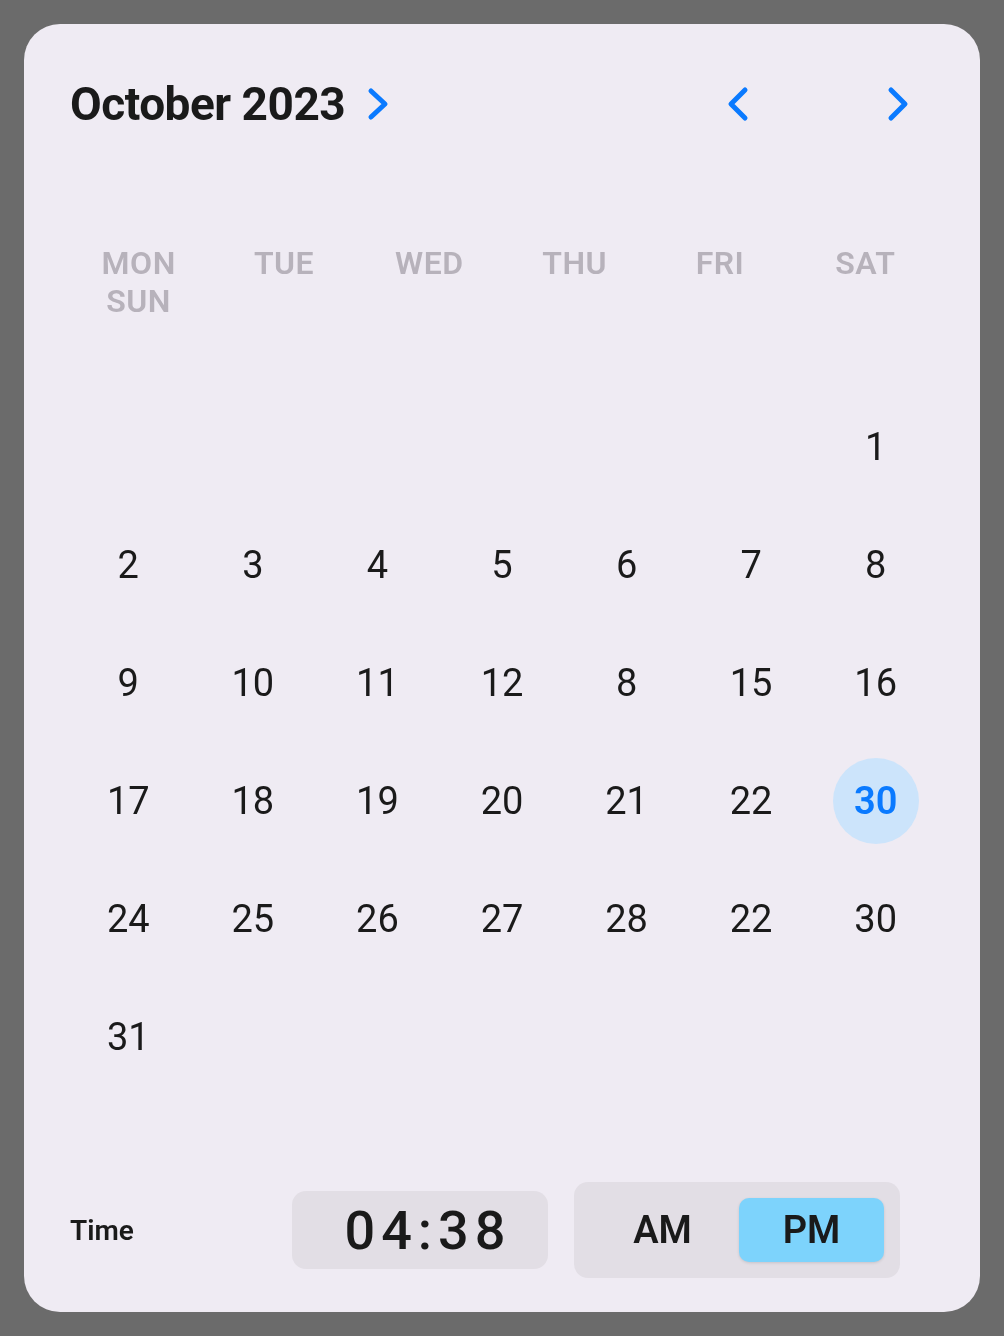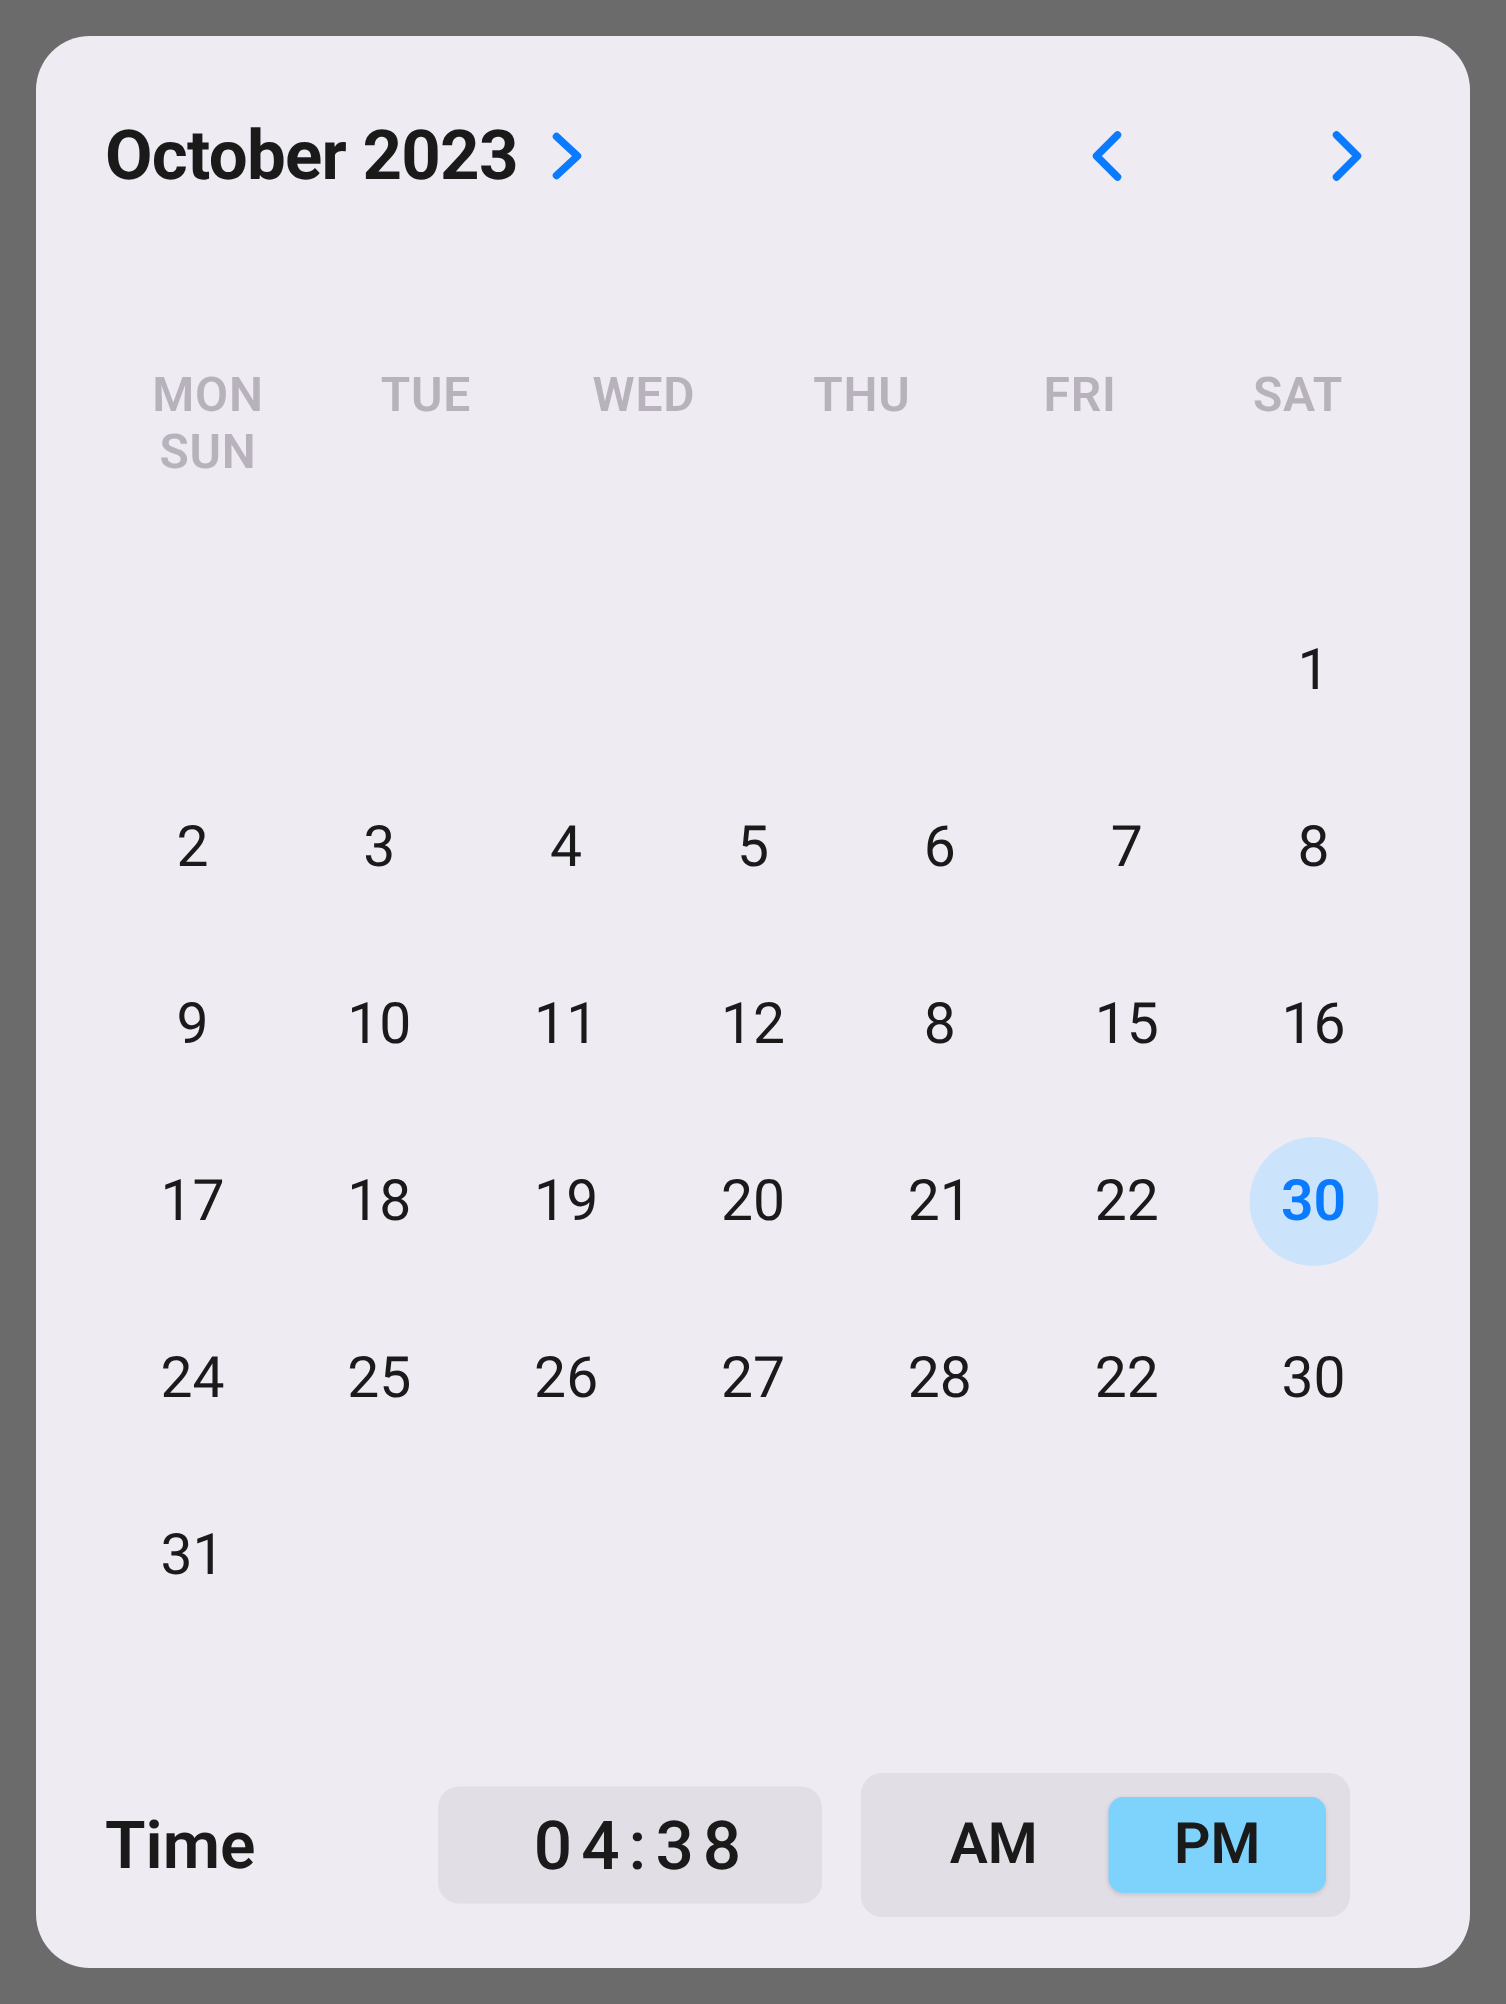--- a/index.html
+++ b/index.html
@@ -105,36 +105,36 @@
       height: 1px;
       background: #d8d4dc;
       margin: 18px 0 28px 0;
     }
     .time-row {
       display: flex;
       align-items: center;
       gap: 26px;
     }
     .time-label {
-      font-size: 44px;
+      font-size: 28px;
       font-weight: 600;
       color: #1a1a1a;
       flex: 0 0 auto;
       min-width: 200px;
       padding-left: 4px;
     }
     .time-box {
       background: #e2dee5;
       border-radius: 14px;
       height: 78px;
       flex: 0 0 256px;
       display: flex;
       align-items: center;
       justify-content: center;
-      font-size: 45px;
+      font-size: 54px;
       font-weight: 500;
       letter-spacing: 6px;
       color: #1a1a1a;
       cursor: pointer;
       padding-left: 16px;
     }
     .ampm-box {
       background: #e2dee5;
       border-radius: 14px;
       height: 96px;

